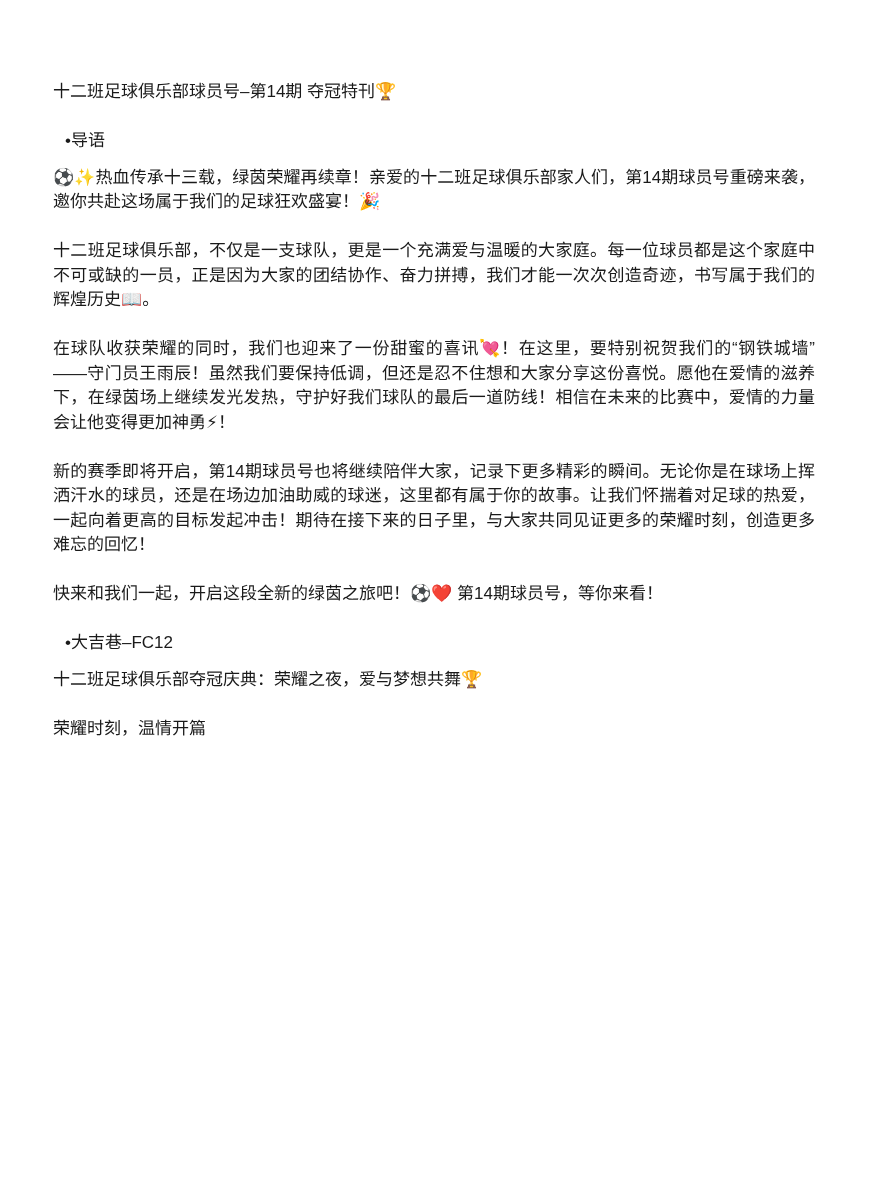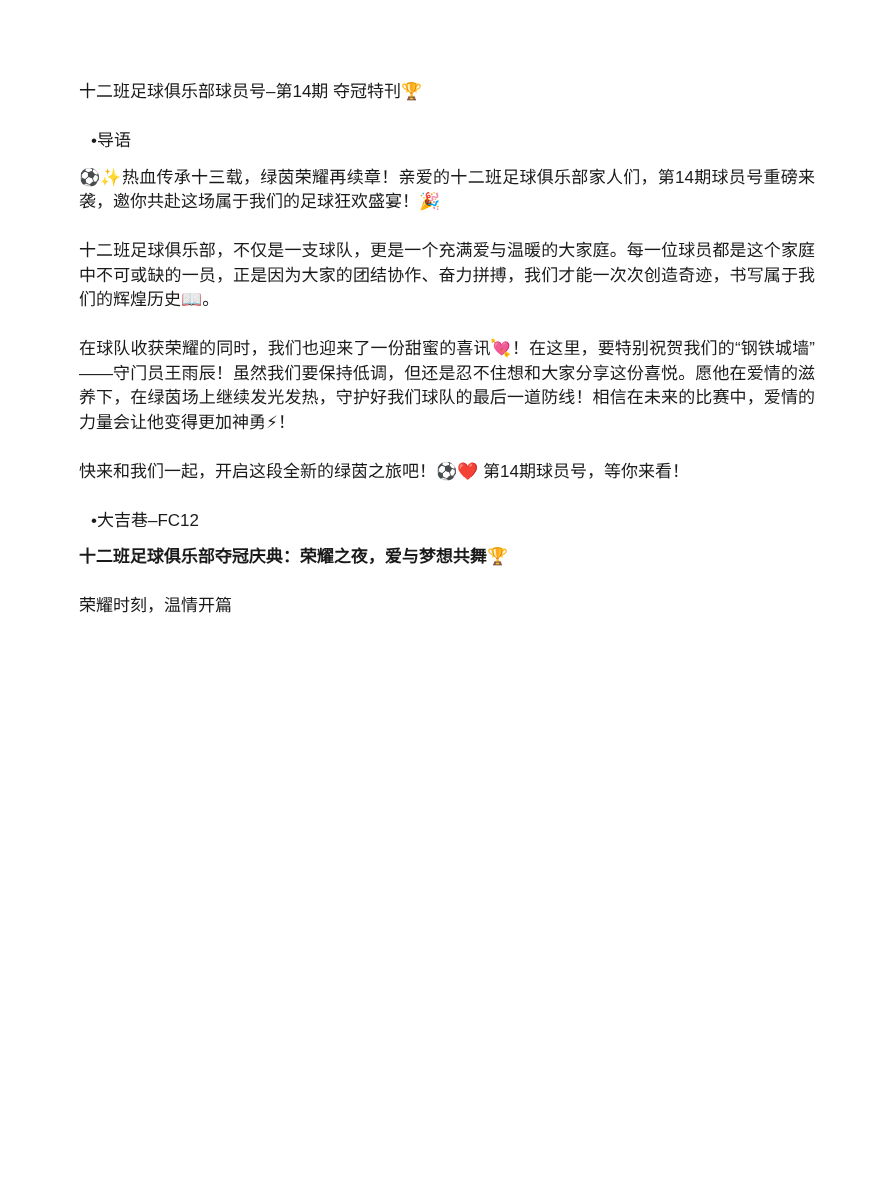--- a/index.html
+++ b/index.html
@@ -5,39 +5,39 @@
   html, body {
     margin: 0;
     padding: 0;
     background: #ffffff;
   }
   .page {
     position: relative;
     width: 869px;
     height: 1182px;
     box-sizing: border-box;
-    padding: 80px 54px 0 79px;
+    padding: 80px 54px 0 53px;
     background: #ffffff;
     font-family: "Liberation Sans", "DejaVu Sans", sans-serif;
     font-size: 17px;
     line-height: 24.5px;
     color: #1a1a1a;
     overflow: hidden;
   }
   .title {
     margin: 0 0 24.5px 0;
     font-weight: 400;
   }
   .section-header {
     margin: 12px;
     font-weight: 400;
   }
   .section-subtitle {
     margin: 0 0 24.5px 0;
-    font-weight: 700;
+    font-weight: 400;
   }
   .para {
     margin: 0 0 24.5px 0;
     text-align: justify;
     text-justify: inter-ideograph;
   }
   .para.last {
     margin-bottom: 12px;
   }
 </style>
@@ -51,20 +51,21 @@
   <p class="section-header">•导语</p>
 
   <p class="para">⚽✨热血传承十三载，绿茵荣耀再续章！亲爱的十二班足球俱乐部家人们，第14期球员号重磅来袭，邀你共赴这场属于我们的足球狂欢盛宴！🎉</p>
 
 
 
   <p class="para">十二班足球俱乐部，不仅是一支球队，更是一个充满爱与温暖的大家庭。每一位球员都是这个家庭中不可或缺的一员，正是因为大家的团结协作、奋力拼搏，我们才能一次次创造奇迹，书写属于我们的辉煌历史📖。</p>
 
   <p class="para">在球队收获荣耀的同时，我们也迎来了一份甜蜜的喜讯💘！在这里，要特别祝贺我们的“钢铁城墙”——守门员王雨辰！虽然我们要保持低调，但还是忍不住想和大家分享这份喜悦。愿他在爱情的滋养下，在绿茵场上继续发光发热，守护好我们球队的最后一道防线！相信在未来的比赛中，爱情的力量会让他变得更加神勇⚡！</p>
 
+  <p class="para">新的赛季即将开启，第14期球员号也将继续陪伴大家，记录下更多精彩的瞬间。无论你是在球场上挥洒汗水的球员，还是在场边加油助威的球迷，这里都有属于你的故事。让我们怀揣着对足球的热爱，一起向着更高的目标发起冲击！期待在接下来的日子里，与大家共同见证更多的荣耀时刻，创造更多难忘的回忆！</p>
 
   <p class="para">快来和我们一起，开启这段全新的绿茵之旅吧！⚽❤️ 第14期球员号，等你来看！</p>
 
   <p class="section-header">•大吉巷–FC12</p>
 
   <p class="section-subtitle">十二班足球俱乐部夺冠庆典：荣耀之夜，爱与梦想共舞🏆</p>
 
 
   <p class="para last">荣耀时刻，温情开篇</p>
 

